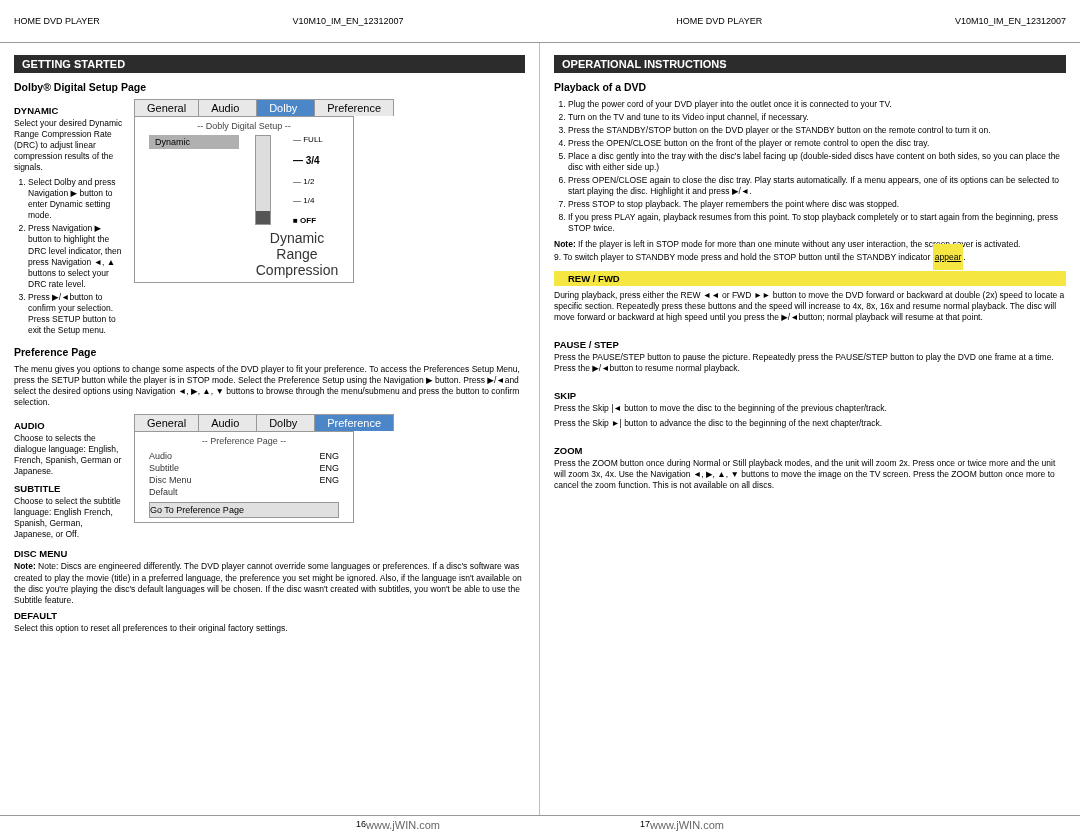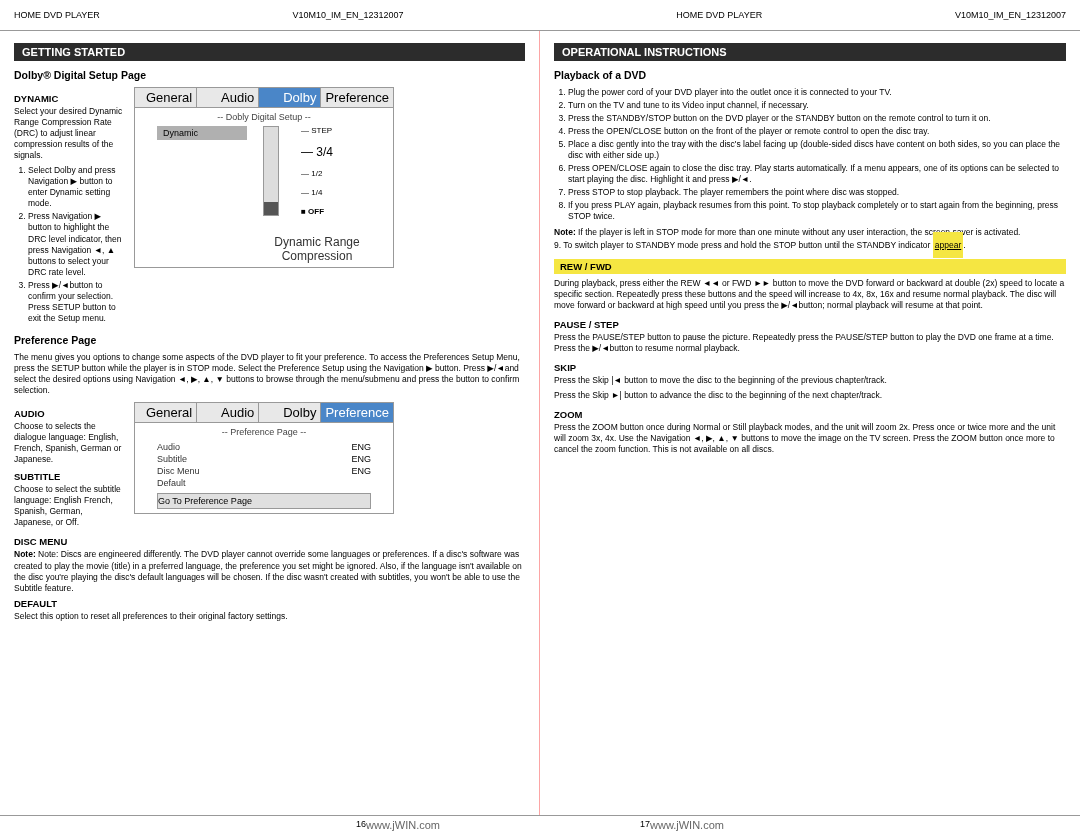--- a/index.html
+++ b/index.html
@@ -22,21 +22,21 @@
       padding: 12px 14px;
       border-right: 1px solid #fca5a5;
     }
     .right-page {
       border-right: none;
     }
     .header-bar {
       display: flex;
       justify-content: space-between;
       align-items: center;
-      padding: 10px 14px;
+      padding: 16px 14px;
       font-size: 9px;
       border-bottom: 1px solid #999;
       background: #fff;
     }
     .section-title {
       background: #2c2c2c;
       color: #fff;
       font-weight: bold;
       font-size: 11px;
       padding: 3px 8px;
@@ -65,35 +65,35 @@
       margin-bottom: 4px;
     }
     .tab-row {
       display: flex;
       border: 1px solid #999;
       border-bottom: none;
       width: 260px;
     }
     .tab {
       flex: 1;
-      text-align: right;
-      padding: 2px 4px;
-      font-size: 13px;
+      text-align: left;
+      padding: 2px 12px;
+      font-size: 11px;
       border-right: 1px solid #999;
       background: #e8e8e8;
     }
     .tab:last-child { border-right: none; }
     .tab.active {
       background: #4a86c8;
       color: #fff;
     }
     .tab-content-box {
       border: 1px solid #999;
-      width: 260px;
-      padding: 4px 22px;
+      width: 220px;
+      padding: 4px 14px;
       margin-bottom: 8px;
       background: #fff;
     }
     .tab-content-title {
       font-size: 9px;
       text-align: center;
       margin-bottom: 4px;
       color: #444;
     }
     .dolby-setup-container {
@@ -150,28 +150,28 @@
       background: #e0e0e0;
       font-size: 9px;
       padding: 2px 0;
       margin-top: 4px;
       width: 100%;
     }
     .rew-fwd-bar {
       background: #f5e642;
       font-weight: bold;
       font-size: 9.5px;
-      padding: 2px 6px;
+      padding: 2px 14px;
       margin-bottom: 4px;
       margin-top: 8px;
     }
     .section-label {
       font-weight: bold;
       font-size: 9.5px;
-      margin-top: 8px;
+      margin-top: 16px;
       margin-bottom: 2px;
     }
     .highlight-yellow {
       background: #f5e642;
       padding: 8px 2px;
       text-decoration: underline;
     }
     .note-bold { font-weight: bold; }
     .footer-bar {
       display: flex;
@@ -238,28 +238,28 @@
           <div class="dolby-setup-container">
             <div>
               <div class="dynamic-label-box">Dynamic</div>
             </div>
             <div style="display:flex; flex-direction:column; align-items:flex-start; margin-left:10px;">
               <div style="display:flex; align-items:flex-start;">
                 <div class="bar-track">
                   <div class="bar-fill" style="height:15%;"></div>
                 </div>
                 <div class="bar-label-row">
-                  <span style="font-size:8px;">— STEP</span>
-                  <span style="font-size:12px;">— 3/4</span>
+                  <span style="font-size:8px;">— FULL</span>
+                  <span style="font-size:10px;font-weight:bold;">— 3/4</span>
                   <span style="font-size:8px;">— 1/2</span>
                   <span style="font-size:8px;">— 1/4</span>
                   <span style="font-size:8px; font-weight:bold;">■ OFF</span>
                 </div>
               </div>
-              <div class="drc-label" style="font-size:12px; margin-top:19px;">Dynamic Range Compression</div>
+              <div class="drc-label" style="font-size:14px; margin-top:5px;">Dynamic Range Compression</div>
             </div>
           </div>
         </div>
       </div>
     </div>
 
     <div class="subsection-title" style="margin-top:6px;">Preference Page</div>
     <p class="text-small" style="margin-bottom:6px;">The menu gives you options to change some aspects of the DVD player to fit your preference. To access the Preferences Setup Menu, press the SETUP button while the player is in STOP mode. Select the Preference Setup using the Navigation ▶ button. Press ▶/◄and select the desired options using Navigation ◄, ▶, ▲, ▼ buttons to browse through the menu/submenu and press the button to confirm selection.</p>
 
     <div class="two-col">

